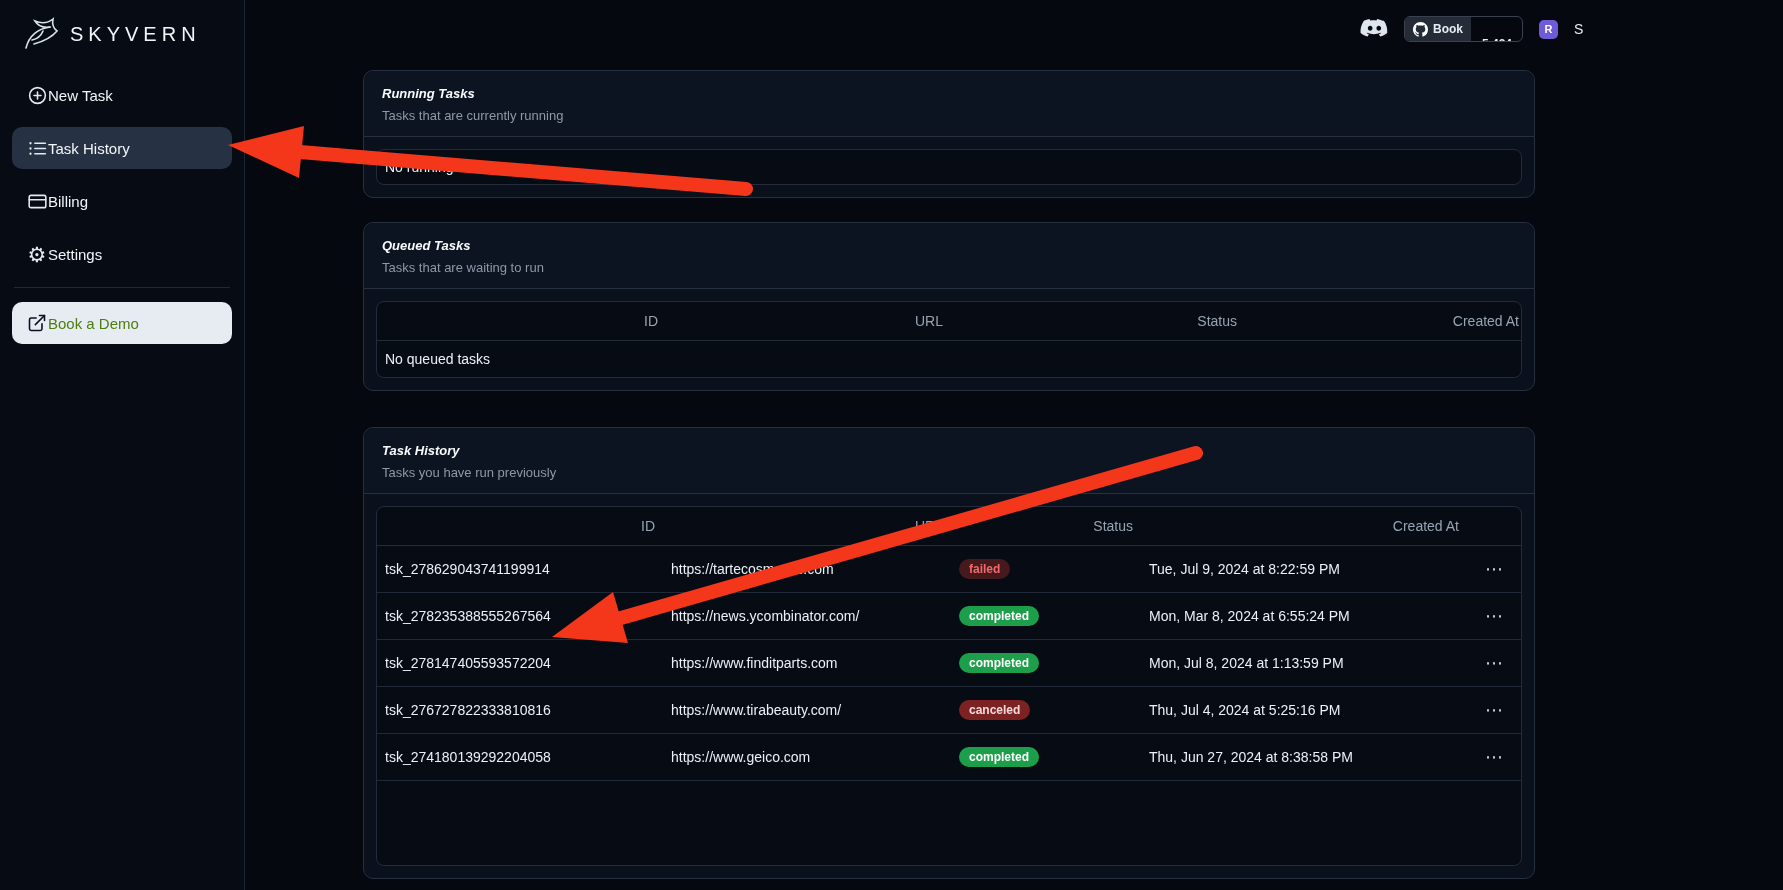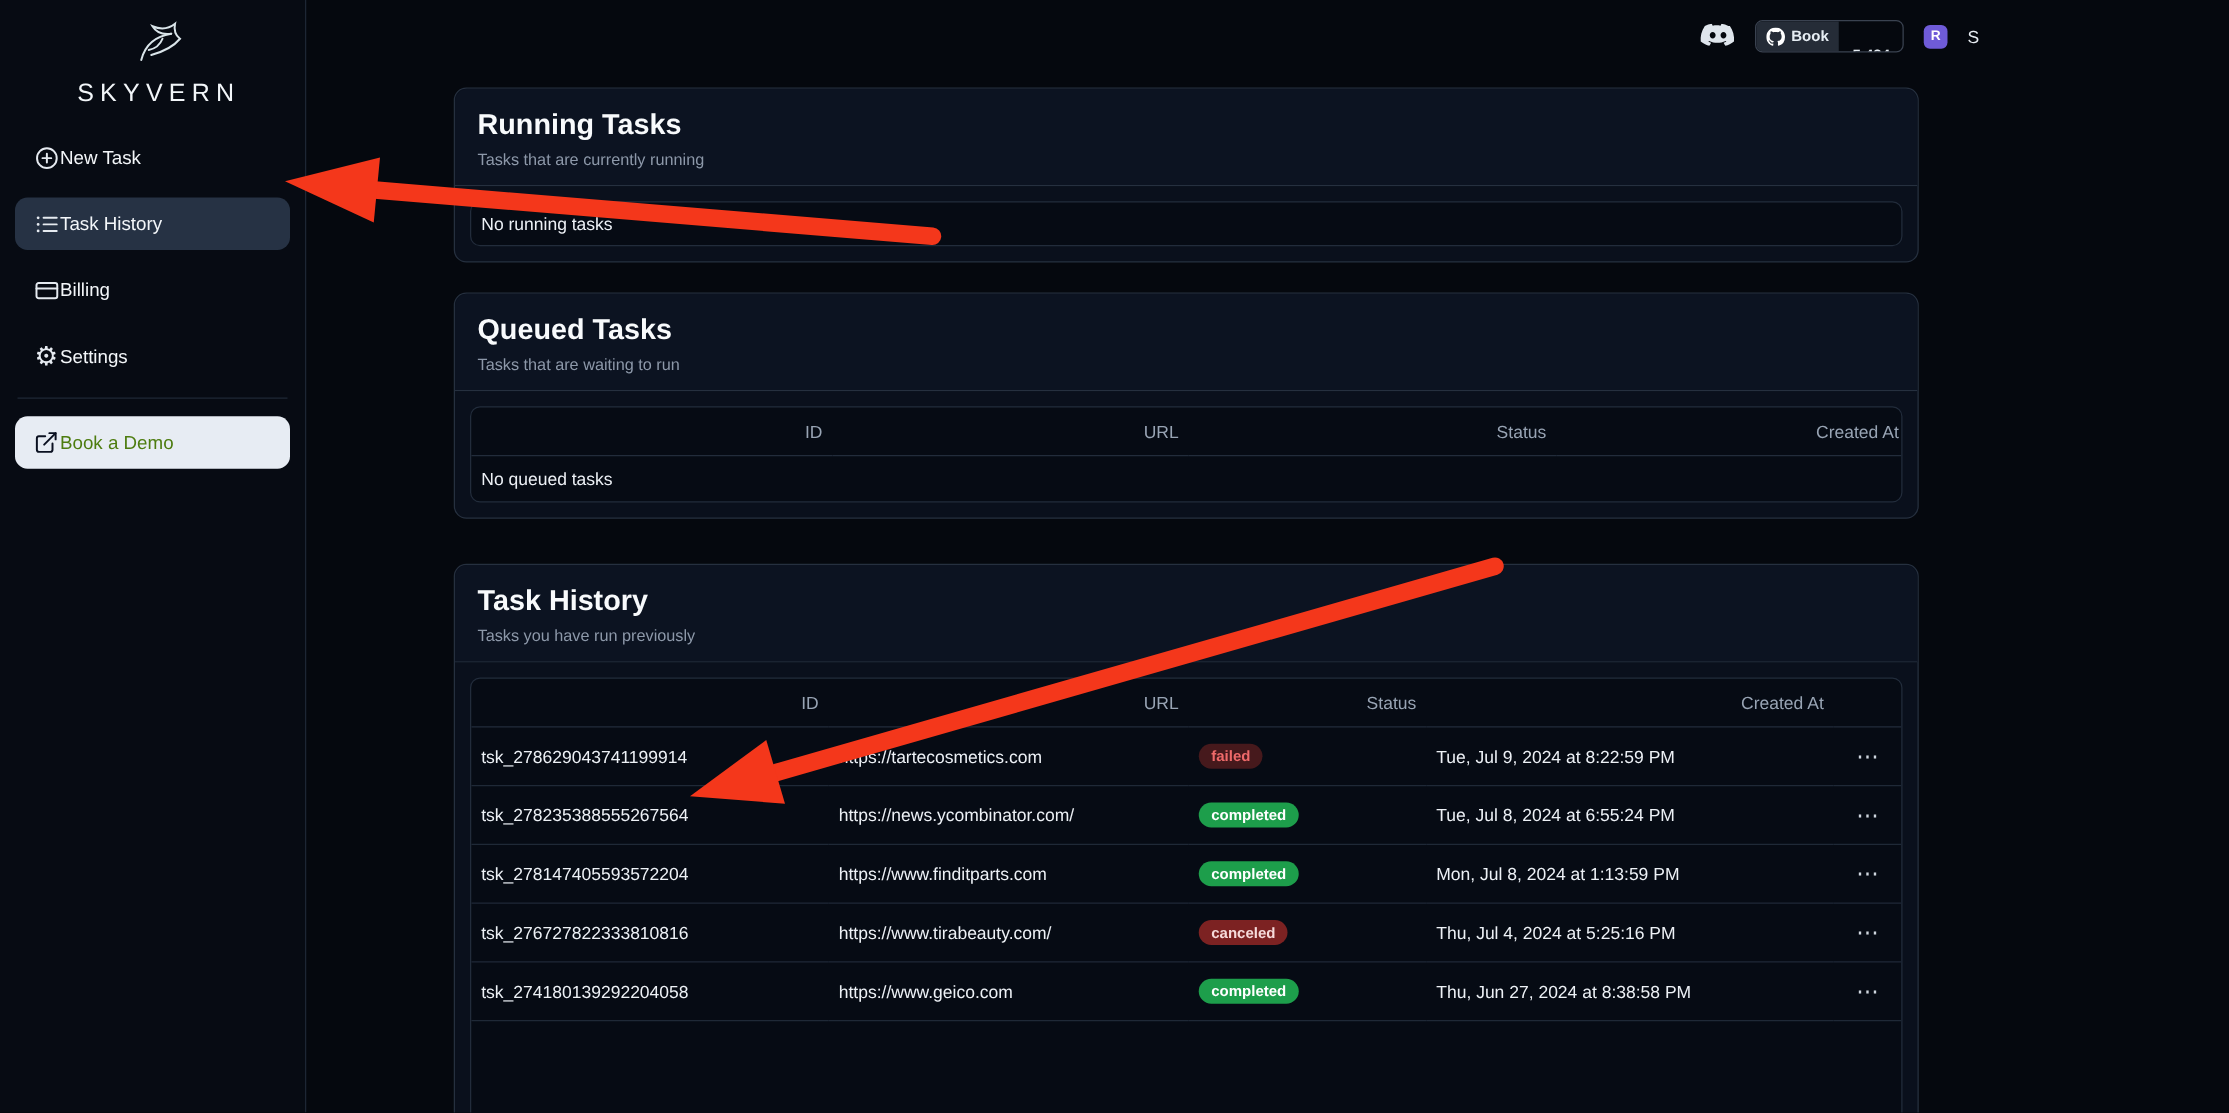--- a/index.html
+++ b/index.html
@@ -9,21 +9,21 @@
     background: #05080e;
     font-family: "Liberation Sans", sans-serif;
     color: #eef2f7;
   }
 
   
   .sidebar {
     position: absolute; left: 0; top: 0; bottom: 0; width: 245px;
     background: #070b13; border-right: 1px solid #1d2634;
   }
-  .logo { display: flex; align-items: center; gap: 8px; padding: 12px 8px 0 18px; cursor: pointer; flex-direction: column; }
+  .logo { display: flex; align-items: center; gap: 8px; padding: 12px 8px 0 18px; cursor: pointer; }
   .logo-mark svg { display: block; }
   .logo-text { font-size: 20px; letter-spacing: 5px; font-weight: 400; color: #f2f6f9; }
   .nav { margin-top: 18px; padding: 0 12px; }
   .nav-item {
     display: flex; align-items: center; 
     height: 42px; margin-bottom: 11px; padding: 0 14px;
     border-radius: 10px; font-size: 15px; color: #f3f6f9; cursor: pointer;
   }
   .nav-item .nav-icon { display: inline-flex; width: 22px; justify-content: center; }
   .nav-item.active { background: #263244; }
@@ -45,21 +45,21 @@
     width: 19px; height: 19px; border-radius: 5px; background: #6f5bd8;
     color: #fff; font-size: 11px; font-weight: 700;
     display: inline-grid; place-items: center; cursor: pointer;
   }
   .clipped { font-size: 14px; color: #e8edf3; }
 
   
   .content { position: absolute; left: 363px; top: 70px; width: 1172px; }
   .card { border: 1px solid #26303f; border-radius: 10px; background: #0a101c; }
   .card-head { padding: 15px 18px 13px 18px; border-bottom: 1px solid #26303f; background: #0c1321; border-radius: 10px 10px 0 0; }
-  .card-head h2 { font-size: 23px; font-weight: 700; color: #f8fafc; }
+  .card-head h2 { font-size: 13px; font-weight: 700; color: #f8fafc; font-style: italic; }
   .card-head p { margin-top: 7px; font-size: 13px; color: #8d98a9; }
   .card-content { padding: 12px; }
   .table-wrap { border: 1px solid #222c3b; border-radius: 8px; overflow: hidden; background: #060b14; }
   .sec-running { margin-bottom: 24px; }
   .sec-queued { margin-bottom: 36px; }
   .tall { min-height: 360px; }
 
   table { width: 100%; border-collapse: collapse; table-layout: fixed; }
   thead th {
     text-align: right; font-weight: 400; font-size: 14px; color: #98a4b4;
@@ -247,21 +247,21 @@
               <td>tsk_278629043741199914</td>
               <td>https://tartecosmetics.com</td>
               <td><span class="badge" data-status="failed">failed</span></td>
               <td>Tue, Jul 9, 2024 at 8:22:59 PM</td>
               <td class="actions"><button class="dots">⋯</button></td>
             </tr>
             <tr>
               <td>tsk_278235388555267564</td>
               <td>https://news.ycombinator.com/</td>
               <td><span class="badge" data-status="completed">completed</span></td>
-              <td>Tue, Jul 8, 2024 at 6:55:24 PM</td>
+              <td>Mon, Mar 8, 2024 at 6:55:24 PM</td>
               <td class="actions"><button class="dots">⋯</button></td>
             </tr>
             <tr>
               <td>tsk_278147405593572204</td>
               <td>https://www.finditparts.com</td>
               <td><span class="badge" data-status="completed">completed</span></td>
               <td>Mon, Jul 8, 2024 at 1:13:59 PM</td>
               <td class="actions"><button class="dots">⋯</button></td>
             </tr>
             <tr>

